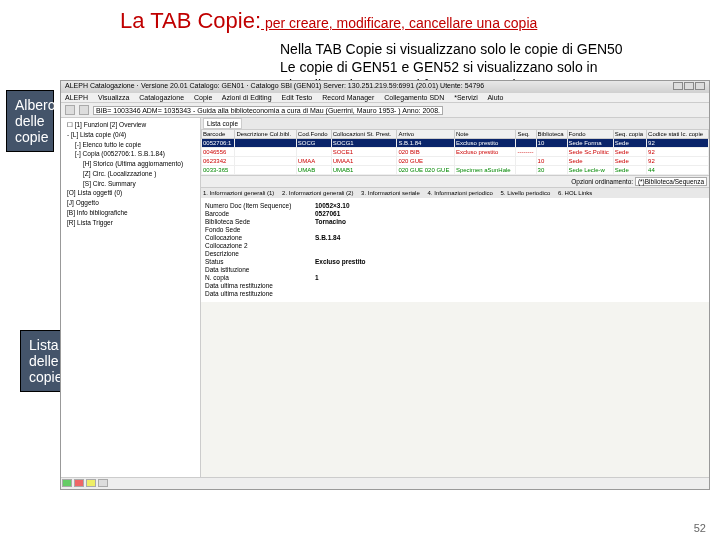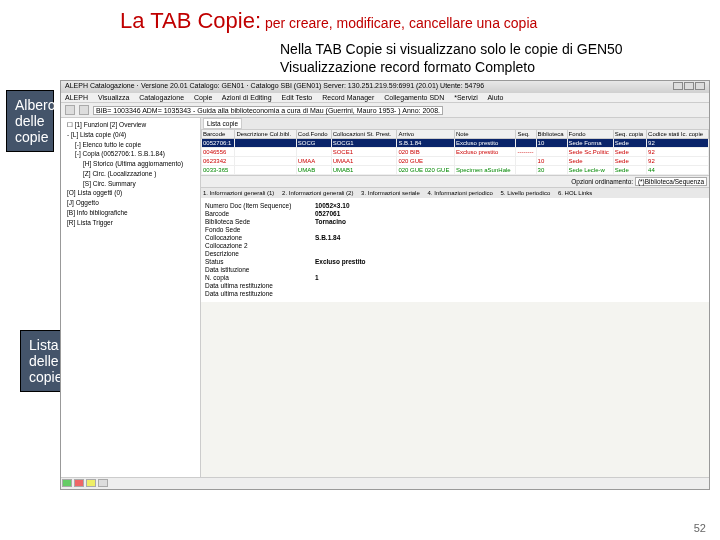--- a/index.html
+++ b/index.html
@@ -1,19 +1,19 @@
 <!DOCTYPE html>
 <html><head>
 <meta charset="utf-8">
 <style>
 *{box-sizing:border-box;margin:0;padding:0;font-family:Arial,sans-serif}
 body{width:720px;height:540px;background:#fff;position:relative;overflow:hidden}
 .slide-title{position:absolute;top:8px;left:120px;font-size:22px}
 .slide-title .t1{color:#c00000;}
-.slide-title .t2{color:#c00000;font-size:14px;}
+.slide-title .t2{color:#c00000;font-size:14px;text-decoration:underline}
 .note-box{position:absolute;top:40px;left:280px;width:380px;font-size:14px;line-height:1.3}
 .callout{position:absolute;background:#44546a;color:#fff;font-size:14px;padding:6px 8px;border:1px solid #000;text-align:left}
 .callout-1{top:90px;left:6px;width:48px}
 .callout-2{top:330px;left:20px;width:60px}
 .callout-3{top:390px;left:438px;width:100px;padding:4px}
 .page-num{position:absolute;bottom:6px;right:14px;font-size:11px;color:#666}
 .app{position:absolute;top:80px;left:60px;width:650px;height:410px;border:1px solid #999;background:#f4f4f0;font-size:7px}
 .app-title{background:linear-gradient(#e8e8e8,#d0d0d0);height:12px;padding:1px 4px;display:flex;justify-content:space-between}
 .win-btns span{display:inline-block;width:10px;height:8px;background:#ddd;border:1px solid #888;margin-left:1px}
 .menubar{background:#f0f0f0;padding:1px 4px;border-bottom:1px solid #ccc}
@@ -51,20 +51,21 @@
 </style>
 </head>
 <body>
 
 <div class="slide-title">
   <span class="t1">La TAB Copie:</span><span class="t2"> per creare, modificare, cancellare una copia</span>
 </div>
 
 <div class="note-box">
   <div>Nella TAB Copie si visualizzano solo le copie di GEN50</div>
+  <div>Le copie di GEN51 e GEN52 si visualizzano solo in</div>
   <div>Visualizzazione record formato Completo</div>
 </div>
 
 <div class="callout callout-1">Albero delle copie</div>
 <div class="callout callout-2">Lista delle copie</div>
 <div class="callout callout-3">Scheda di copia</div>
 <div class="page-num">52</div>
 
 <div class="app">
   <div class="app-title">

